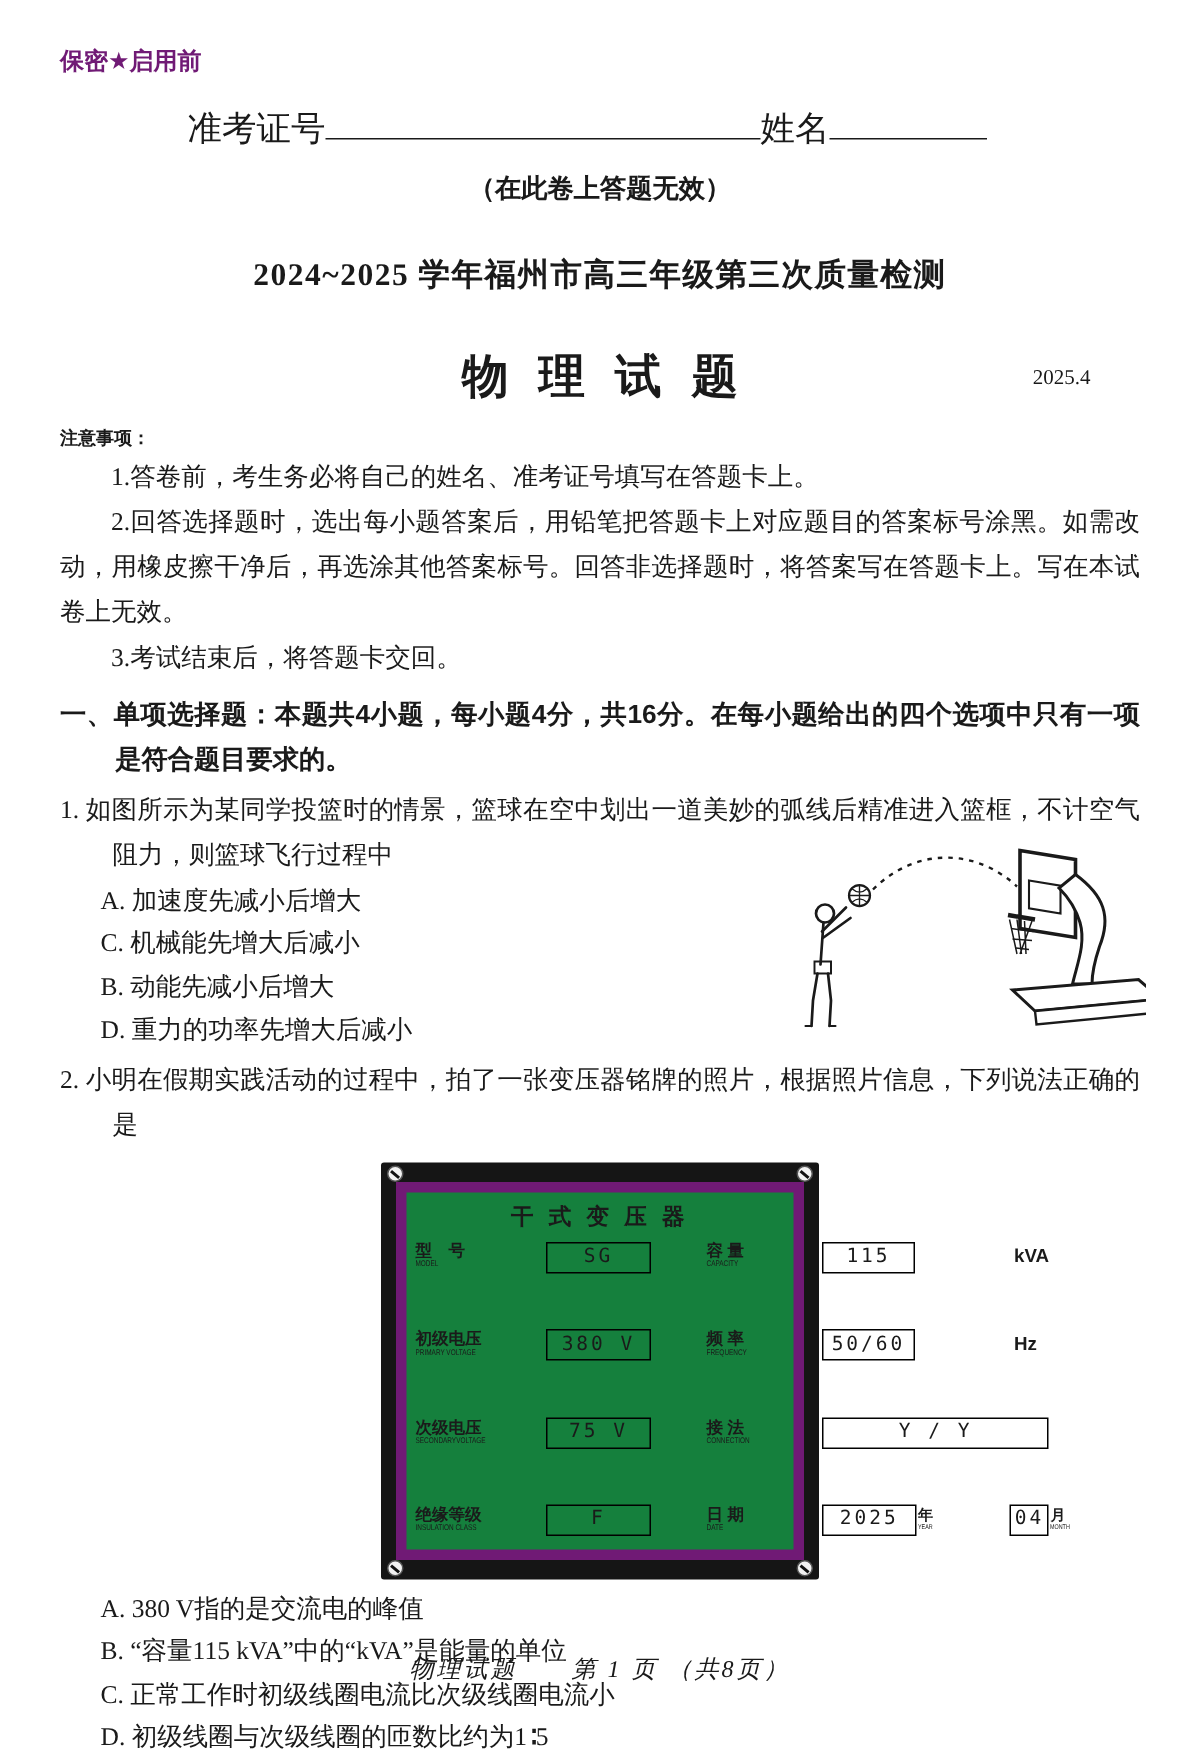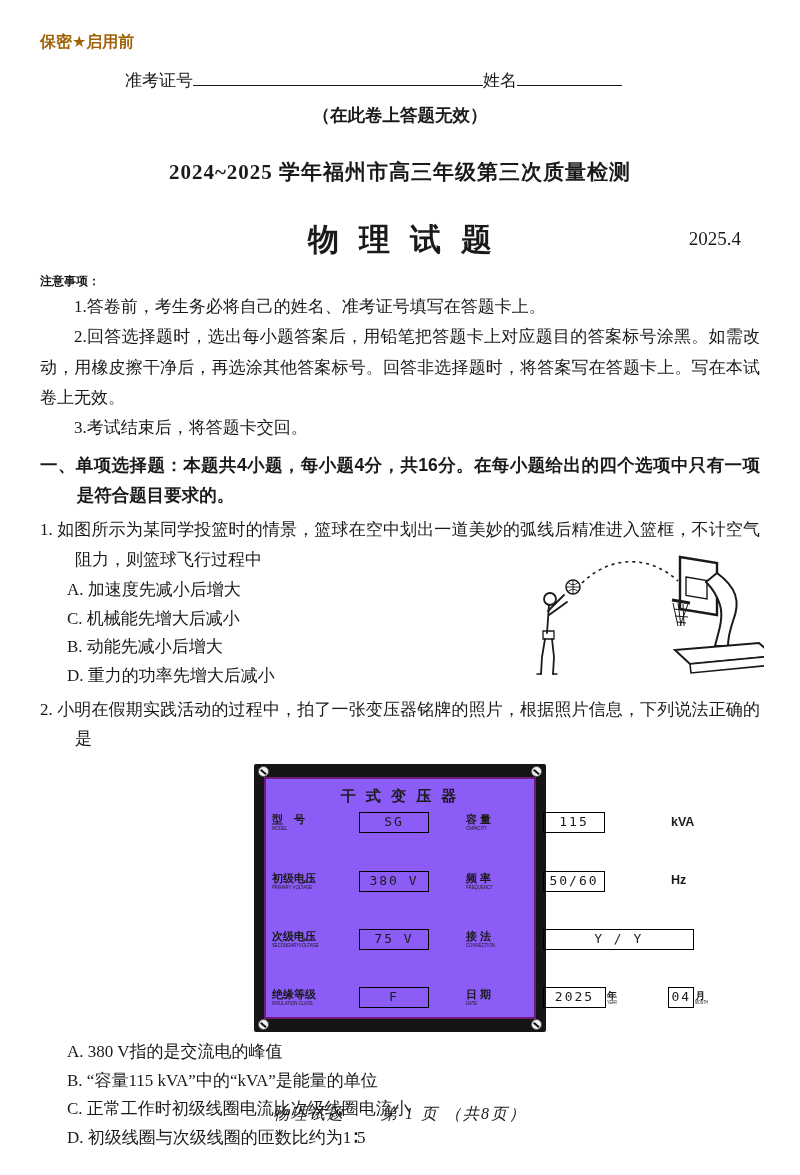--- a/index.html
+++ b/index.html
@@ -5,36 +5,36 @@
   * { margin:0; padding:0; box-sizing:border-box; }
   html,body { background:#ffffff; }
   body {
     width:800px; height:1175px; position:relative; overflow:hidden;
     font-family:"Liberation Serif","DejaVu Serif",serif;
     color:#1a1a1a; font-size:17px; line-height:1.75;
   }
   .page { padding:28px 40px 0 40px; }
 
   .secret { font-family:"Liberation Sans","DejaVu Sans",sans-serif;
-            font-weight:bold; font-size:16px; color:#a16207; }
-
-  .reg-row { margin-top:10px; padding-left:85px; font-size:17px; }
+            font-weight:bold; font-size:16px; color:#701a75; }
+
+  .reg-row { margin-top:10px; padding-left:85px; font-size:23px; }
   .u-line { display:inline-block; border-bottom:1.5px solid #1a1a1a; height:1em; vertical-align:baseline; }
   .u-long { width:290px; } .u-short { width:105px; }
 
   .invalid { text-align:center; margin-top:4px; font-weight:bold; font-size:17.5px;
              font-family:"Liberation Sans","DejaVu Sans",sans-serif; }
 
   .exam-title { text-align:center; margin-top:24px; font-size:21px; font-weight:bold;
                 letter-spacing:1px; }
 
   .subject-line { position:relative; text-align:center; margin-top:22px; height:46px; }
   .subject-title { font-size:31px; font-weight:bold; letter-spacing:20px; padding-left:20px;
                    font-family:"Liberation Sans","DejaVu Sans",sans-serif; display:inline-block; }
-  .exam-date { position:absolute; right:19px; bottom:4px; font-size:19px; letter-spacing:0; font-weight:normal;text-align:center; }
+  .exam-date { position:absolute; right:33px; bottom:4px; font-size:14px; letter-spacing:0; font-weight:normal;text-align:center; }
 
   .paper-info { margin-top:26px; text-indent:2em; }
 
   .notes-heading { margin-top:12px; font-weight:bold; font-size:12px;
                    font-family:"Liberation Sans","DejaVu Sans",sans-serif; }
   .note { text-indent:2em; text-align:justify; line-height:1.78; }
 
   .section-heading { margin-top:8px; font-weight:bold; font-size:17.5px; line-height:1.7;
                      font-family:"Liberation Sans","DejaVu Sans",sans-serif;
                      padding-left:2.1em; text-indent:-2.1em; text-align:justify; }
@@ -49,21 +49,21 @@
   
   .plate-outer { width:292px; margin:10px auto 6px auto; background:#151515;
                  padding:13px 10px; position:relative; border-radius:2px; }
   .screw { position:absolute; width:11px; height:11px; border-radius:50%; background:#f2f2f2;
            border:1px solid #555; }
   .screw::after { content:""; position:absolute; left:1px; top:4px; width:7px; height:1.6px;
                   background:#111; transform:rotate(40deg); }
   .screw.tl{ top:2px; left:4px; } .screw.tr{ top:2px; right:4px; }
   .screw.bl{ bottom:2px; left:4px; } .screw.br{ bottom:2px; right:4px; }
 
-  .plate-inner { background:#8b5cf6; border:2px solid #701a75; padding:6px 6px 9px 6px; }
+  .plate-inner { background:#15803d; border:7px solid #701a75; padding:6px 6px 9px 6px; }
   .plate-title { text-align:center; font-weight:bold; font-size:15px; letter-spacing:3px;
                  font-family:"Liberation Sans","DejaVu Sans",sans-serif; line-height:1.5;
                  margin-bottom:4px; }
   .plate-grid { display:grid; grid-template-columns:50px 70px 40px 62px 1fr;
                 column-gap:2px; row-gap:6px; align-items:center;gap:37px; }
   .plbl { line-height:1; }
   .plbl .cn { display:block; font-size:11px; font-weight:bold; white-space:nowrap;
               font-family:"Liberation Sans","DejaVu Sans",sans-serif; }
   .plbl .en { display:block; font-size:5.5px; white-space:nowrap; transform:scaleX(0.78);
               transform-origin:0 50%; font-family:"Liberation Sans","DejaVu Sans",sans-serif;

